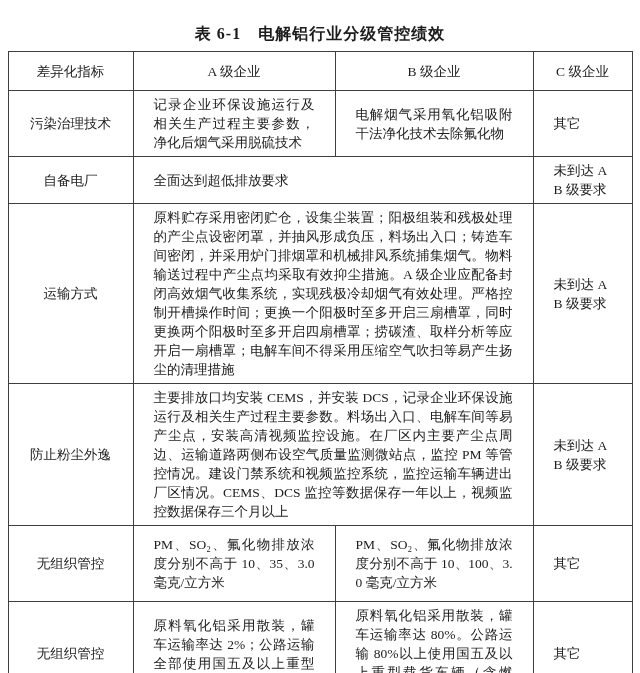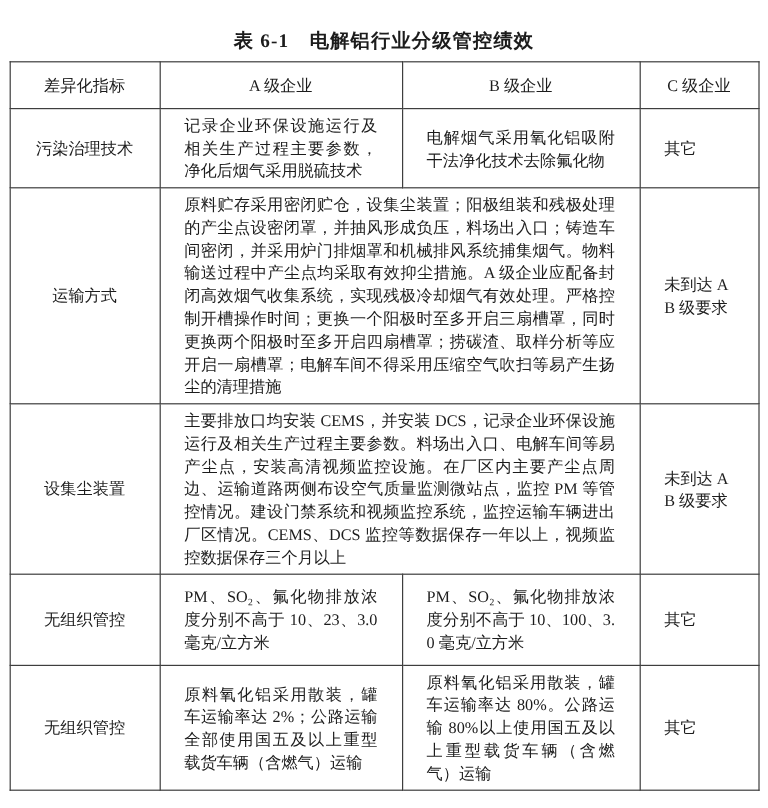--- a/index.html
+++ b/index.html
@@ -84,33 +84,38 @@
       <th>C 级企业</th>
     </tr>
   </thead>
   <tbody>
     <tr class="r1">
       <td class="ind">污染治理技术</td>
       <td class="txt">记录企业环保设施运行及相关生产过程主要参数，净化后烟气采用脱硫技术</td>
       <td class="txt">电解烟气采用氧化铝吸附干法净化技术去除氟化物</td>
       <td class="ctr">其它</td>
     </tr>
+    <tr class="r2">
+      <td class="ind">自备电厂</td>
+      <td class="ctr" colspan="2">全面达到超低排放要求</td>
+      <td class="ctr">未到达 AB 级要求</td>
+    </tr>
     <tr class="r3">
       <td class="ind">运输方式</td>
       <td class="txt" colspan="2">原料贮存采用密闭贮仓，设集尘装置；阳极组装和残极处理的产尘点设密闭罩，并抽风形成负压，料场出入口；铸造车间密闭，并采用炉门排烟罩和机械排风系统捕集烟气。物料输送过程中产尘点均采取有效抑尘措施。A 级企业应配备封闭高效烟气收集系统，实现残极冷却烟气有效处理。严格控制开槽操作时间；更换一个阳极时至多开启三扇槽罩，同时更换两个阳极时至多开启四扇槽罩；捞碳渣、取样分析等应开启一扇槽罩；电解车间不得采用压缩空气吹扫等易产生扬尘的清理措施</td>
       <td class="ctr">未到达 AB 级要求</td>
     </tr>
     <tr class="r4">
-      <td class="ind">设集尘装置</td>
+      <td class="ind">防止粉尘外逸</td>
       <td class="txt" colspan="2">主要排放口均安装 CEMS，并安装 DCS，记录企业环保设施运行及相关生产过程主要参数。料场出入口、电解车间等易产尘点，安装高清视频监控设施。在厂区内主要产尘点周边、运输道路两侧布设空气质量监测微站点，监控 PM 等管控情况。建设门禁系统和视频监控系统，监控运输车辆进出厂区情况。CEMS、DCS 监控等数据保存一年以上，视频监控数据保存三个月以上</td>
       <td class="ctr">未到达 AB 级要求</td>
     </tr>
     <tr class="r5">
       <td class="ind">无组织管控</td>
-      <td class="txt">PM、SO₂、氟化物排放浓度分别不高于 10、23、3.0 毫克/立方米</td>
+      <td class="txt">PM、SO₂、氟化物排放浓度分别不高于 10、35、3.0 毫克/立方米</td>
       <td class="txt">PM、SO₂、氟化物排放浓度分别不高于 10、100、3.0 毫克/立方米</td>
       <td class="ctr">其它</td>
     </tr>
     <tr class="r6">
       <td class="ind">无组织管控</td>
       <td class="txt">原料氧化铝采用散装，罐车运输率达 2%；公路运输全部使用国五及以上重型载货车辆（含燃气）运输</td>
       <td class="txt">原料氧化铝采用散装，罐车运输率达 80%。公路运输 80%以上使用国五及以上重型载货车辆（含燃气）运输</td>
       <td class="ctr">其它</td>
     </tr>
   </tbody>

